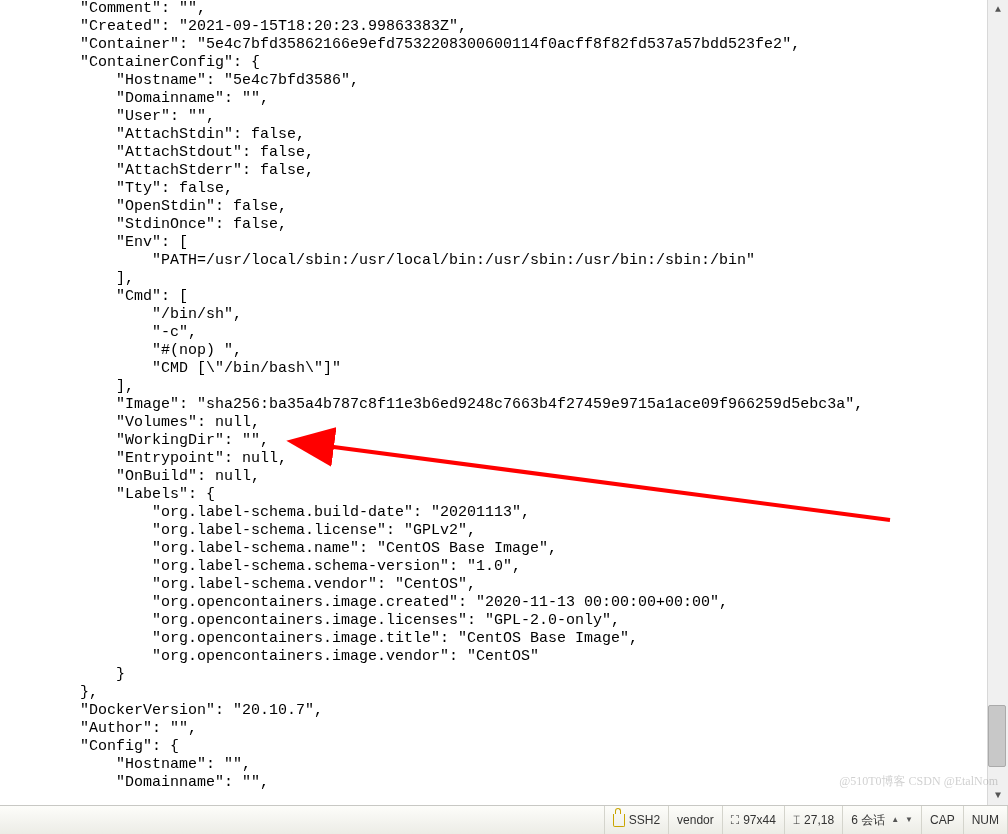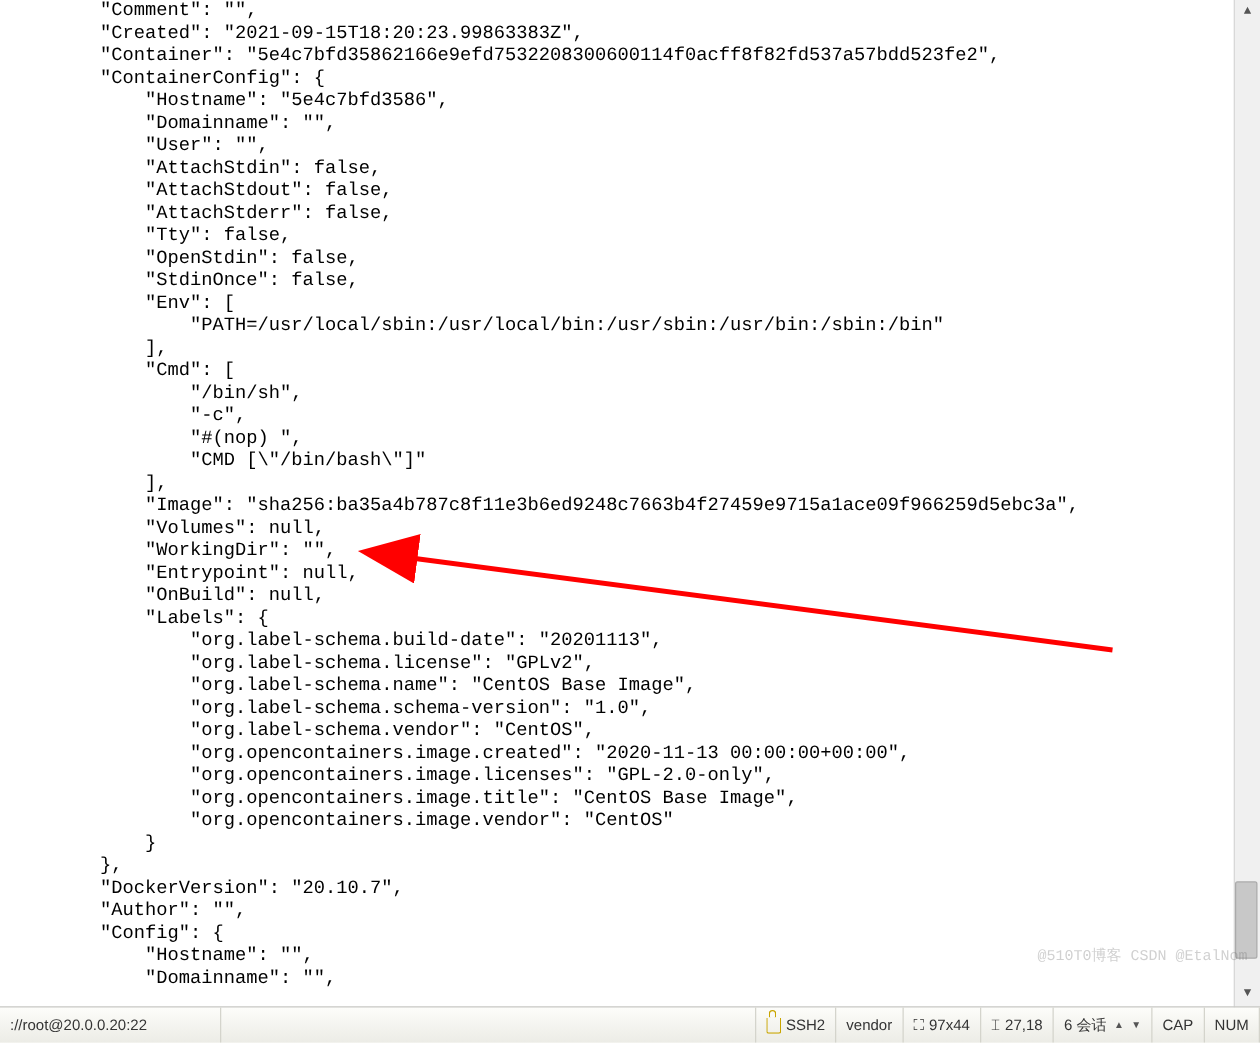--- a/index.html
+++ b/index.html
@@ -114,22 +114,22 @@
   
   .arrow-overlay {
     position: absolute;
     left: 0; top: 0;
     pointer-events: none;
   }
 
   .watermark {
     position: absolute;
     right: 10px;
-    bottom: 32px;
-    font-family: Liberation Mono, monospace;
+    bottom: 16px;
+    font-family: Liberation Serif, serif;
     font-size: 12px;
     color: rgba(120,120,120,0.35);
   }
 </style>
 </head>
 <body>
 
 <div class="terminal-wrap">
   <div class="terminal" id="terminal"><div class="line">        "Comment": "",</div><div class="line">        "Created": "2021-09-15T18:20:23.99863383Z",</div><div class="line">        "Container": "5e4c7bfd35862166e9efd7532208300600114f0acff8f82fd537a57bdd523fe2",</div><div class="line">        "ContainerConfig": {</div><div class="line">            "Hostname": "5e4c7bfd3586",</div><div class="line">            "Domainname": "",</div><div class="line">            "User": "",</div><div class="line">            "AttachStdin": false,</div><div class="line">            "AttachStdout": false,</div><div class="line">            "AttachStderr": false,</div><div class="line">            "Tty": false,</div><div class="line">            "OpenStdin": false,</div><div class="line">            "StdinOnce": false,</div><div class="line">            "Env": [</div><div class="line">                "PATH=/usr/local/sbin:/usr/local/bin:/usr/sbin:/usr/bin:/sbin:/bin"</div><div class="line">            ],</div><div class="line">            "Cmd": [</div><div class="line">                "/bin/sh",</div><div class="line">                "-c",</div><div class="line">                "#(nop) ",</div><div class="line">                "CMD [\"/bin/bash\"]"</div><div class="line">            ],</div><div class="line">            "Image": "sha256:ba35a4b787c8f11e3b6ed9248c7663b4f27459e9715a1ace09f966259d5ebc3a",</div><div class="line">            "Volumes": null,</div><div class="line">            "WorkingDir": "",</div><div class="line">            "Entrypoint": null,</div><div class="line">            "OnBuild": null,</div><div class="line">            "Labels": {</div><div class="line">                "org.label-schema.build-date": "20201113",</div><div class="line">                "org.label-schema.license": "GPLv2",</div><div class="line">                "org.label-schema.name": "CentOS Base Image",</div><div class="line">                "org.label-schema.schema-version": "1.0",</div><div class="line">                "org.label-schema.vendor": "CentOS",</div><div class="line">                "org.opencontainers.image.created": "2020-11-13 00:00:00+00:00",</div><div class="line">                "org.opencontainers.image.licenses": "GPL-2.0-only",</div><div class="line">                "org.opencontainers.image.title": "CentOS Base Image",</div><div class="line">                "org.opencontainers.image.vendor": "CentOS"</div><div class="line">            }</div><div class="line">        },</div><div class="line">        "DockerVersion": "20.10.7",</div><div class="line">        "Author": "",</div><div class="line">        "Config": {</div><div class="line">            "Hostname": "",</div><div class="line">            "Domainname": "",</div></div>
 
@@ -145,23 +145,20 @@
         <polygon id="arrowhead-poly" points="0 0, 12 5, 0 10" fill="#ff0000"></polygon>
       </marker>
     </defs>
     <line id="arrow-line" stroke-width="4" marker-end="url(#arrowhead)" x1="890" y1="520" x2="326" y2="446" stroke="#ff0000"></line>
   </svg>
 
   <div class="watermark">@510T0博客  CSDN @EtalNom</div>
 </div>
 
 <div class="statusbar">
-  <div class="cell host">
-    <span>://root@20.0.0.20:22</span>
-  </div>
   <div class="spacer"></div>
   <div class="cell">
     <span class="lock-icon"></span>
     <span>SSH2</span>
   </div>
   <div class="cell">
     <span>vendor</span>
   </div>
   <div class="cell">
     <span>⛶</span>

